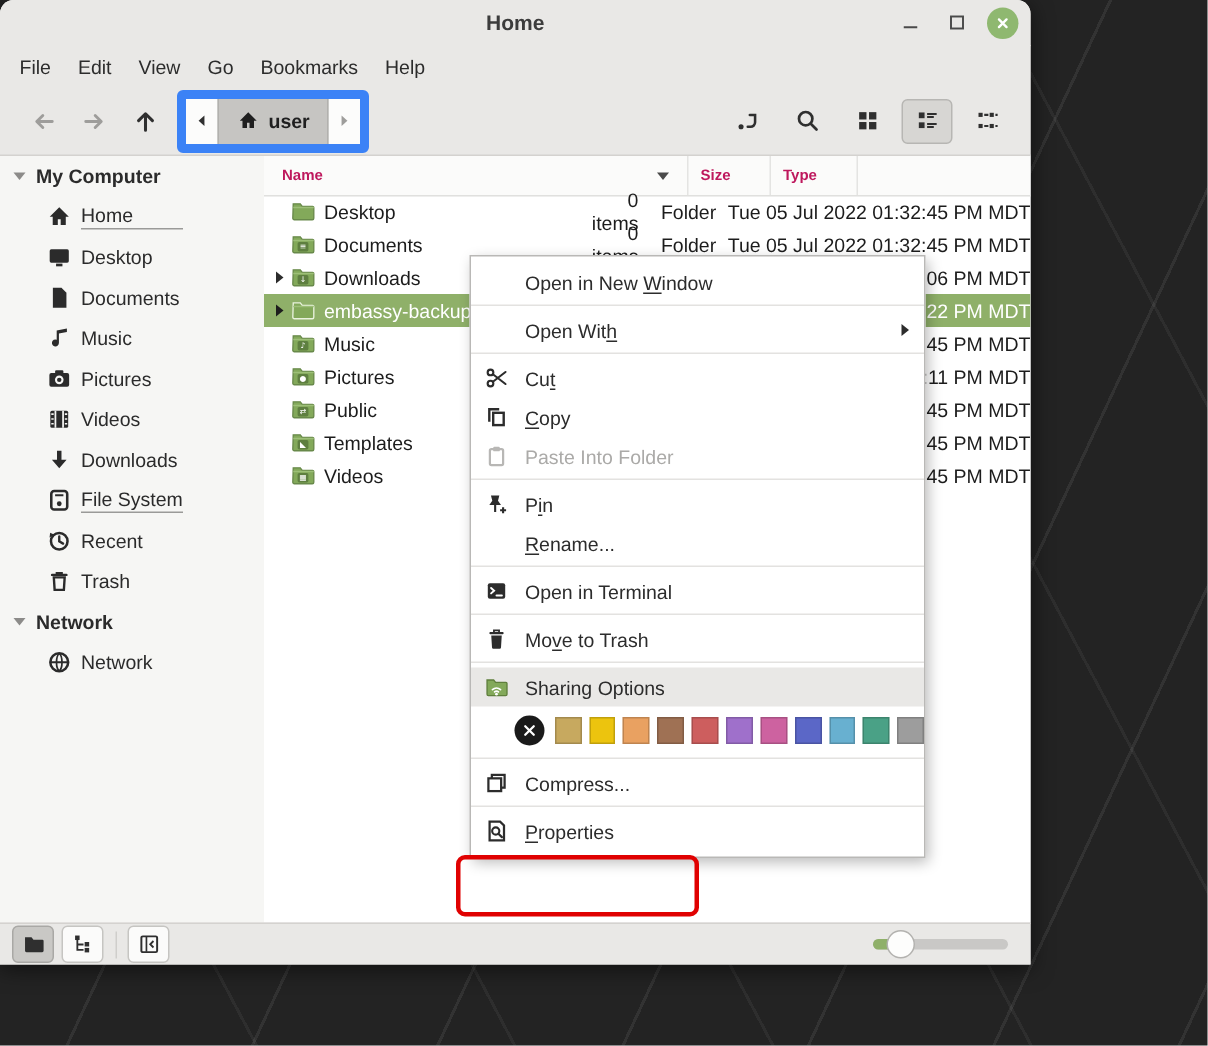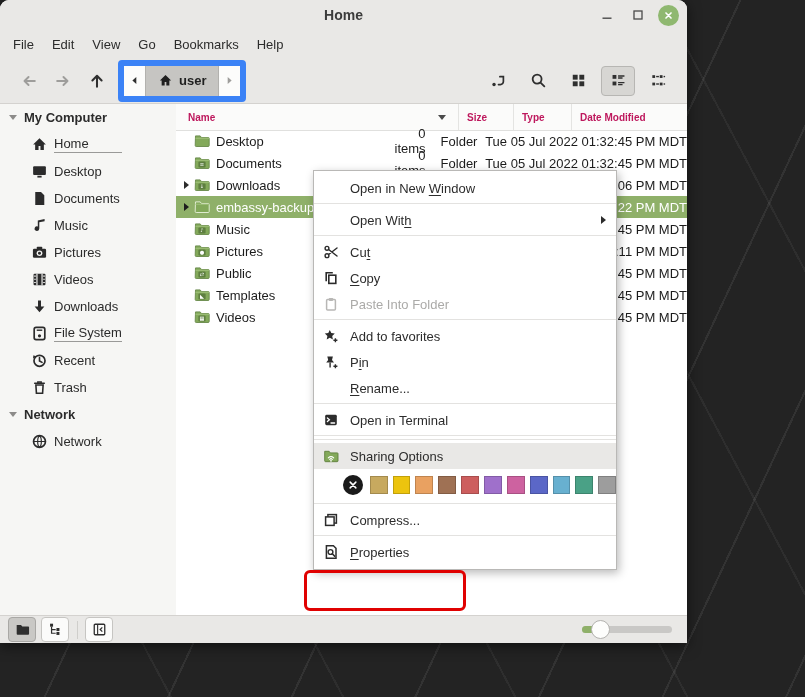--- a/index.html
+++ b/index.html
@@ -333,23 +333,20 @@
             <div class="hcell name">
               <span>Name</span>
               <span class="sort-caret"></span>
             </div>
             <div class="hcell size">
               <span>Size</span>
             </div>
             <div class="hcell type">
               <span>Type</span>
             </div>
-            <div class="hcell date">
-              <span>Date Modified</span>
-            </div>
           </div>
         <div class="rows" id="rows">
             <div class="row">
               <div class="cell-name">
                 <span class="expander-slot"></span>
                 <span style="display: flex;">
                   <svg viewBox="0 0 16 16" xmlns="http://www.w3.org/2000/svg" style="width: 16px; height: 16px; margin: 0px 6px 0px 2px;">
                     <path d="M1.5 2.9h4.7l1.3 1.7h6.9a.8.8 0 0 1 .8.8v7.1a1 1 0 0 1-1 1h-12a1 1 0 0 1-1-1z" fill="#83a95a" stroke="#68894a" stroke-width="0.9"></path>
                     <path d="M1.5 5.3h13.7" stroke="#9dbf78" stroke-width="1.1"></path>
                   </svg>
@@ -576,29 +573,20 @@
             <rect x="3.6" y="3.4" width="8.8" height="10.6" rx="1" fill="none" stroke="currentColor" stroke-width="1.5"></rect>
             <rect x="5.8" y="1.9" width="4.4" height="3" rx="0.8" fill="currentColor"></rect>
           </svg>
         </span>
         <span class="mn">Paste Into Folder</span>
       </div>
       <div class="msep"></div>
       <div class="mi">
         <span class="ic">
           <svg viewBox="0 0 16 16" xmlns="http://www.w3.org/2000/svg">
-            <path d="M6.8 1.9l1.5 3.2 3.5.4-2.6 2.4.7 3.5-3.1-1.7-3.1 1.7.7-3.5-2.6-2.4 3.5-.4z" fill="currentColor"></path>
-            <path d="M12.4 10.2v4M10.4 12.2h4" stroke="currentColor" stroke-width="1.4"></path>
-          </svg>
-        </span>
-        <span class="mn">Add to favorites</span>
-      </div>
-      <div class="mi">
-        <span class="ic">
-          <svg viewBox="0 0 16 16" xmlns="http://www.w3.org/2000/svg">
             <path d="M4.3 2.4h5.6l-.9 3.5 2 2.7H3.2l2-2.7z" fill="currentColor"></path>
             <path d="M7.1 8.6v4.8" stroke="currentColor" stroke-width="1.4"></path>
             <path d="M12.4 10.2v4M10.4 12.2h4" stroke="currentColor" stroke-width="1.4"></path>
           </svg>
         </span>
         <span class="mn">P<u>i</u>n</span>
       </div>
       <div class="mi">
         <span class="ic"></span>
         <span class="mn"><u>R</u>ename...</span>
@@ -608,20 +596,30 @@
         <span class="ic">
           <svg viewBox="0 0 16 16" xmlns="http://www.w3.org/2000/svg">
             <rect x="2.2" y="2.8" width="11.6" height="10.4" rx="1.4" fill="currentColor"></rect>
             <path d="M4.4 6l2 1.8-2 1.8" fill="none" stroke="#ffffff" stroke-width="1.3" stroke-linecap="round"></path>
             <path d="M8 11h3.6" stroke="#ffffff" stroke-width="1.3" stroke-linecap="round"></path>
           </svg>
         </span>
         <span class="mn">Open in Terminal</span>
       </div>
       <div class="msep"></div>
+      <div class="mi">
+        <span class="ic">
+          <svg viewBox="0 0 16 16" xmlns="http://www.w3.org/2000/svg">
+            <path d="M4.5 5.6h7l-.5 8.1a.9.9 0 0 1-.9.8H5.9a.9.9 0 0 1-.9-.8z" fill="currentColor"></path>
+            <rect x="3.3" y="3.3" width="9.4" height="1.5" rx="0.5" fill="currentColor"></rect>
+            <path d="M6.3 3.3V2.3h3.4v1" fill="none" stroke="currentColor" stroke-width="1.2"></path>
+          </svg>
+        </span>
+        <span class="mn">Mo<u>v</u>e to Trash</span>
+      </div>
       <div class="msep"></div>
       <div class="mi hovered">
         <span class="ic">
           <svg viewBox="0 0 16 16" xmlns="http://www.w3.org/2000/svg">
             <path d="M1.7 3.3h4.4l1.3 1.6h6.9a.7.7 0 0 1 .7.7v7.2a.9.9 0 0 1-.9.9H2.6a.9.9 0 0 1-.9-.9z" fill="#83a95a" stroke="#5f7f3c" stroke-width="0.9"></path>
             <path d="M5.3 9.8a4 4 0 0 1 5.4 0M6.7 11.3a1.9 1.9 0 0 1 2.6 0" fill="none" stroke="#ffffff" stroke-width="1.1" stroke-linecap="round"></path>
             <circle cx="8" cy="12.8" r="0.9" fill="#ffffff"></circle>
           </svg>
         </span>
         <span class="mn">Sharing Options</span>

